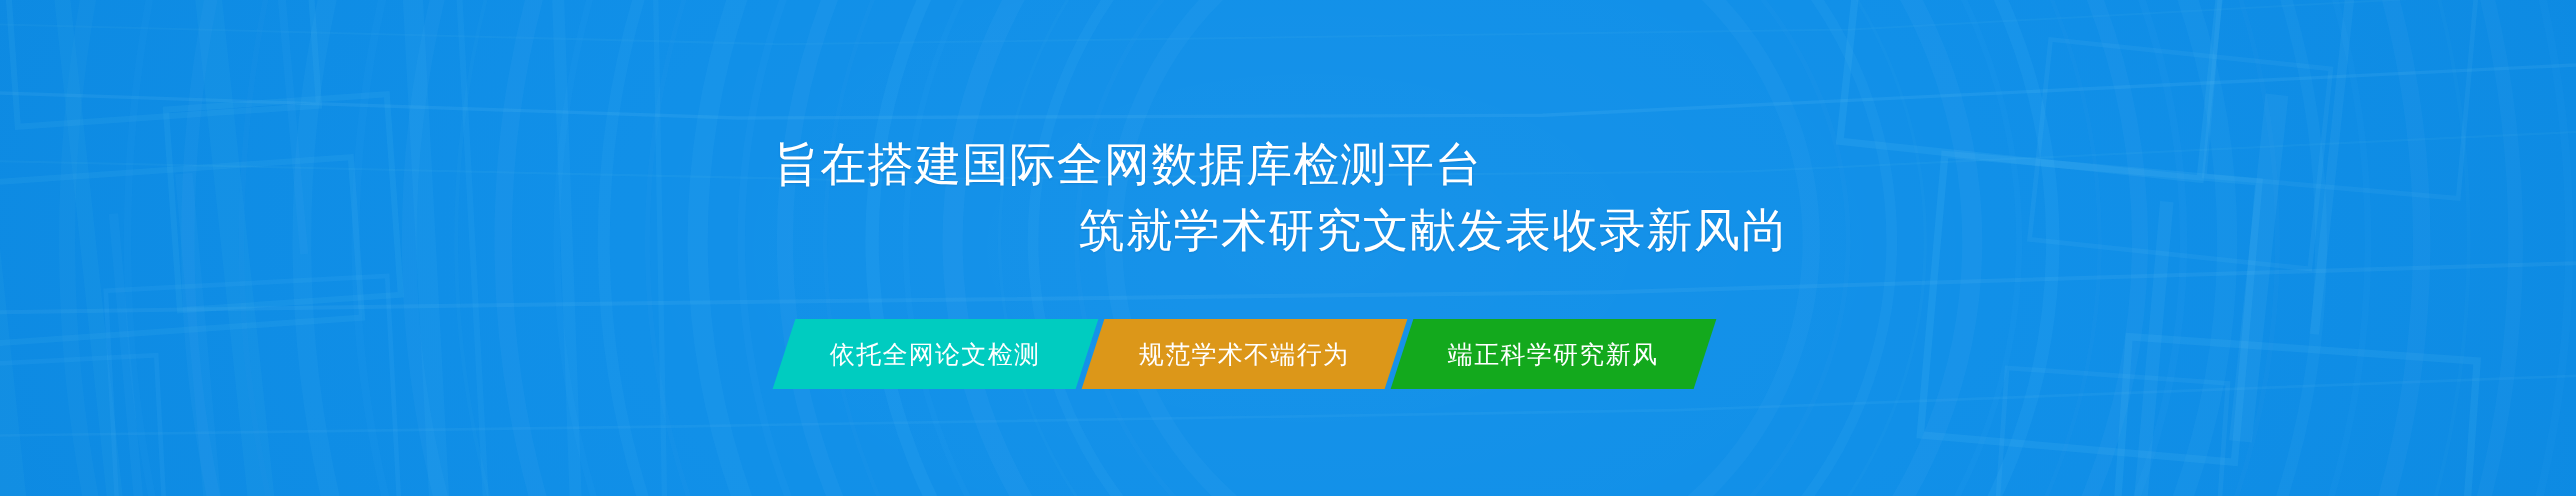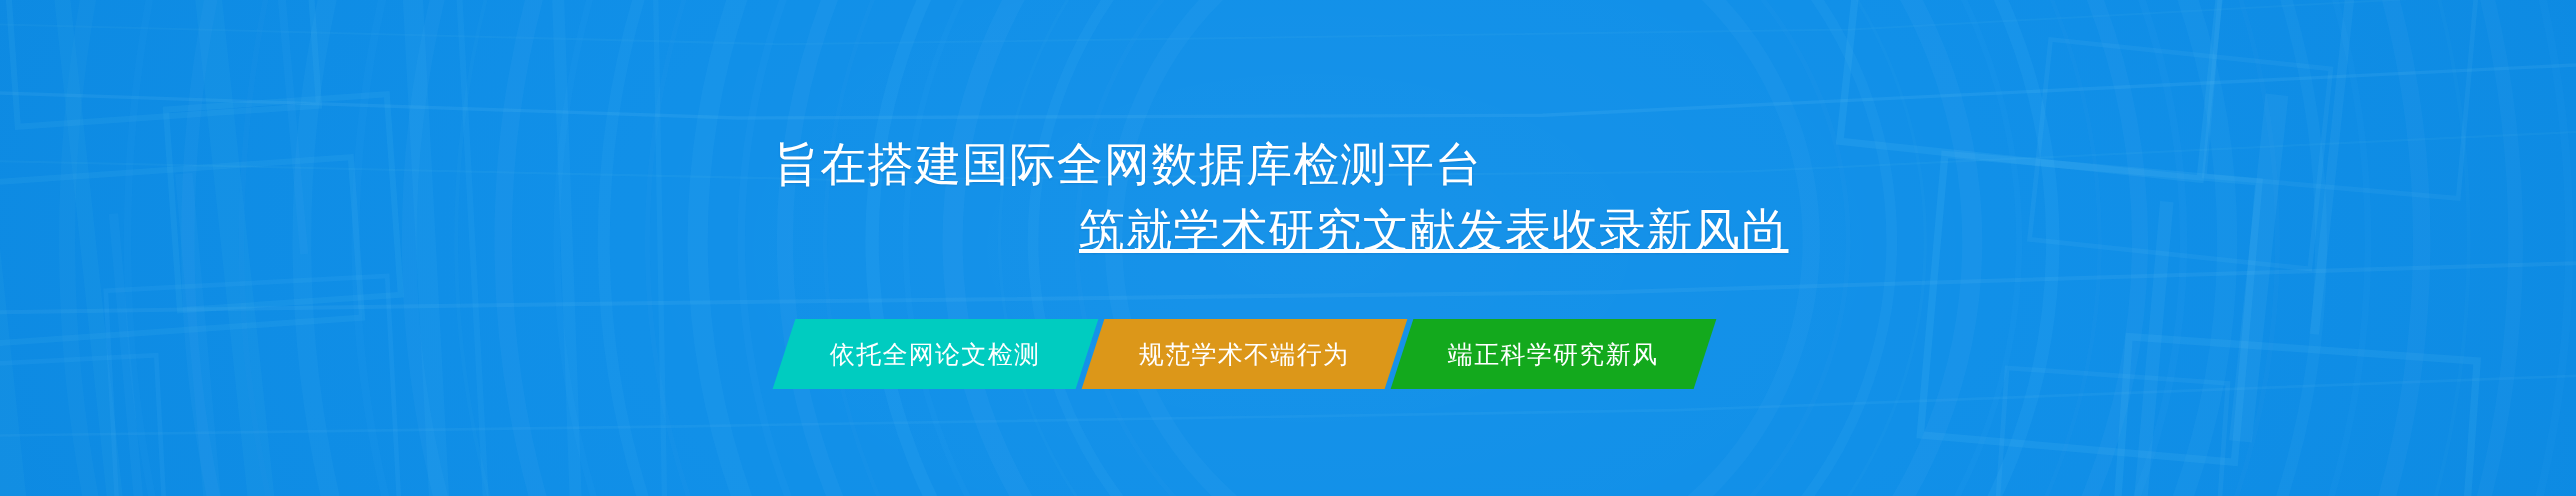--- a/index.html
+++ b/index.html
@@ -195,21 +195,21 @@
       <path d="M-20 466 L 980 452 L 2400 436 L 3860 392" stroke-opacity="0.12" stroke-width="6"></path>
       <path d="M-20 650 L 1020 636 L 2500 612 L 3860 560" stroke-opacity="0.09" stroke-width="4"></path>
       <path d="M-20 36  L 1160 66  L 2760 44  L 3860 -16" stroke-opacity="0.07" stroke-width="3"></path>
     </g>
   </svg>
 
   <div class="bg-layer" id="bg-vignette"></div>
 
   <div id="headline">
     <div class="headline-line" id="headline-line-1" style="color: rgb(255, 255, 255);">旨在搭建国际全网数据库检测平台</div>
-    <div class="headline-line" id="headline-line-2" style="color: rgb(255, 255, 255); text-decoration: underline;">筑就学术研究文献发表收录新风尚</div>
+    <div class="headline-line" id="headline-line-2" style="color: rgb(255, 255, 255);">筑就学术研究文献发表收录新风尚</div>
   </div>
 
   <div id="tag-strip">
     <div class="tag" id="tag-0" style="background: rgb(0, 204, 192);">
       <span class="tag-label" style="color: rgb(255, 255, 255);">依托全网论文检测</span>
     </div>
     <div class="tag" id="tag-1" style="background: rgb(220, 151, 25);">
       <span class="tag-label" style="color: rgb(255, 255, 255);">规范学术不端行为</span>
     </div>
     <div class="tag" id="tag-2" style="background: rgb(19, 169, 29);">

